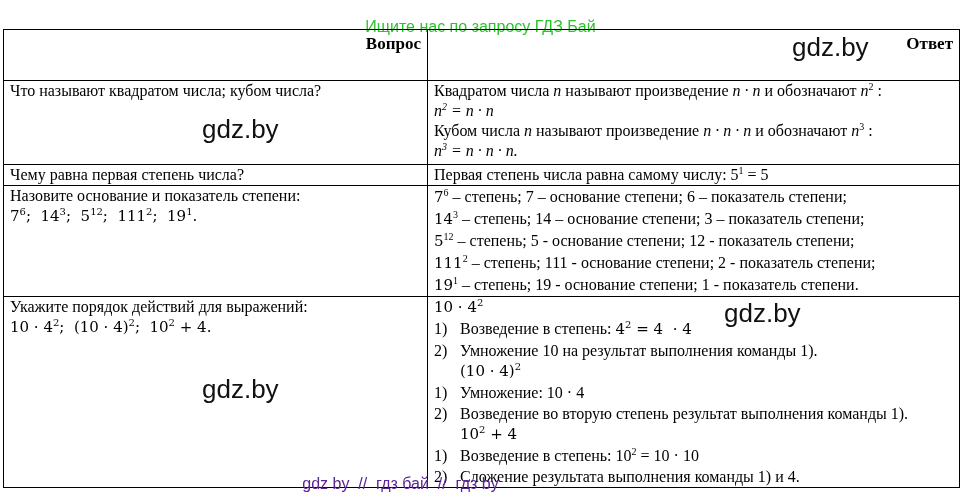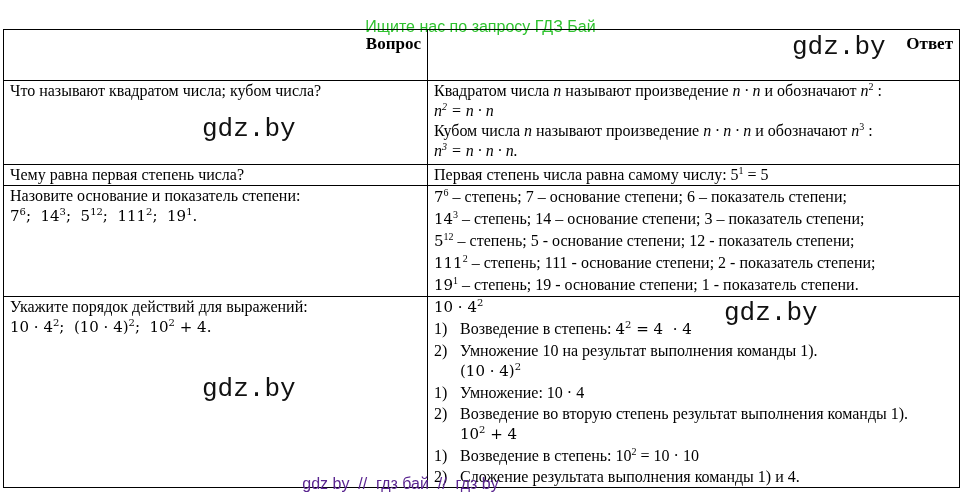--- a/index.html
+++ b/index.html
@@ -4,21 +4,21 @@
 <style>
   html, body { margin: 0; padding: 0; background: #ffffff; }
   body { width: 961px; height: 496px; position: relative; overflow: hidden; font-family: "Liberation Serif", serif; color: #000; }
   .top-banner { position: absolute; top: 0; left: 0; width: 961px; text-align: center; font-family: "Liberation Sans", sans-serif; font-size: 16px; color: #2fc22f; line-height: 22px; top: 0px; margin-top: 16px; }
   .bottom-banner { position: absolute; left: 0; width: 801px; top: 473px; text-align: center; font-family: "Liberation Sans", sans-serif; font-size: 16px; color: #5a2590; line-height: 22px; }
   table.qa { position: absolute; left: 3px; top: 29px; width: 956px; border-collapse: collapse; table-layout: fixed; }
   table.qa td, table.qa th { border: 1.5px solid #000; vertical-align: top; padding: 0 6px; font-size: 16px; line-height: 20px; }
   table.qa th { font-weight: bold; font-size: 17px; height: 46px; padding-top: 4px; text-align: right; vertical-align: top; }
   col.c1 { width: 424px; }
   col.c2 { width: 532px; }
-  .wm { font-family: Liberation Mono, monospace; font-size: 26px; color: #111; font-weight: normal; }
+  .wm { font-family: Liberation Sans, sans-serif; font-size: 26px; color: #111; font-weight: normal; }
   .wm-abs { position: absolute; }
   .cell { position: relative; }
   sup { font-size: 10px; line-height: 0; vertical-align: 6px; }
   .math { font-family: "DejaVu Serif", serif; font-size: 15px; }
   .it { font-style: italic; }
   .ol-item { display: flex; }
   .ol-num { width: 26px; flex: none; }
   .indent { padding-left: 26px; }
   .r1 td { height: 83px; margin-left: 24px; }
   .r2 td { height: 19px; line-height: 18px; }

